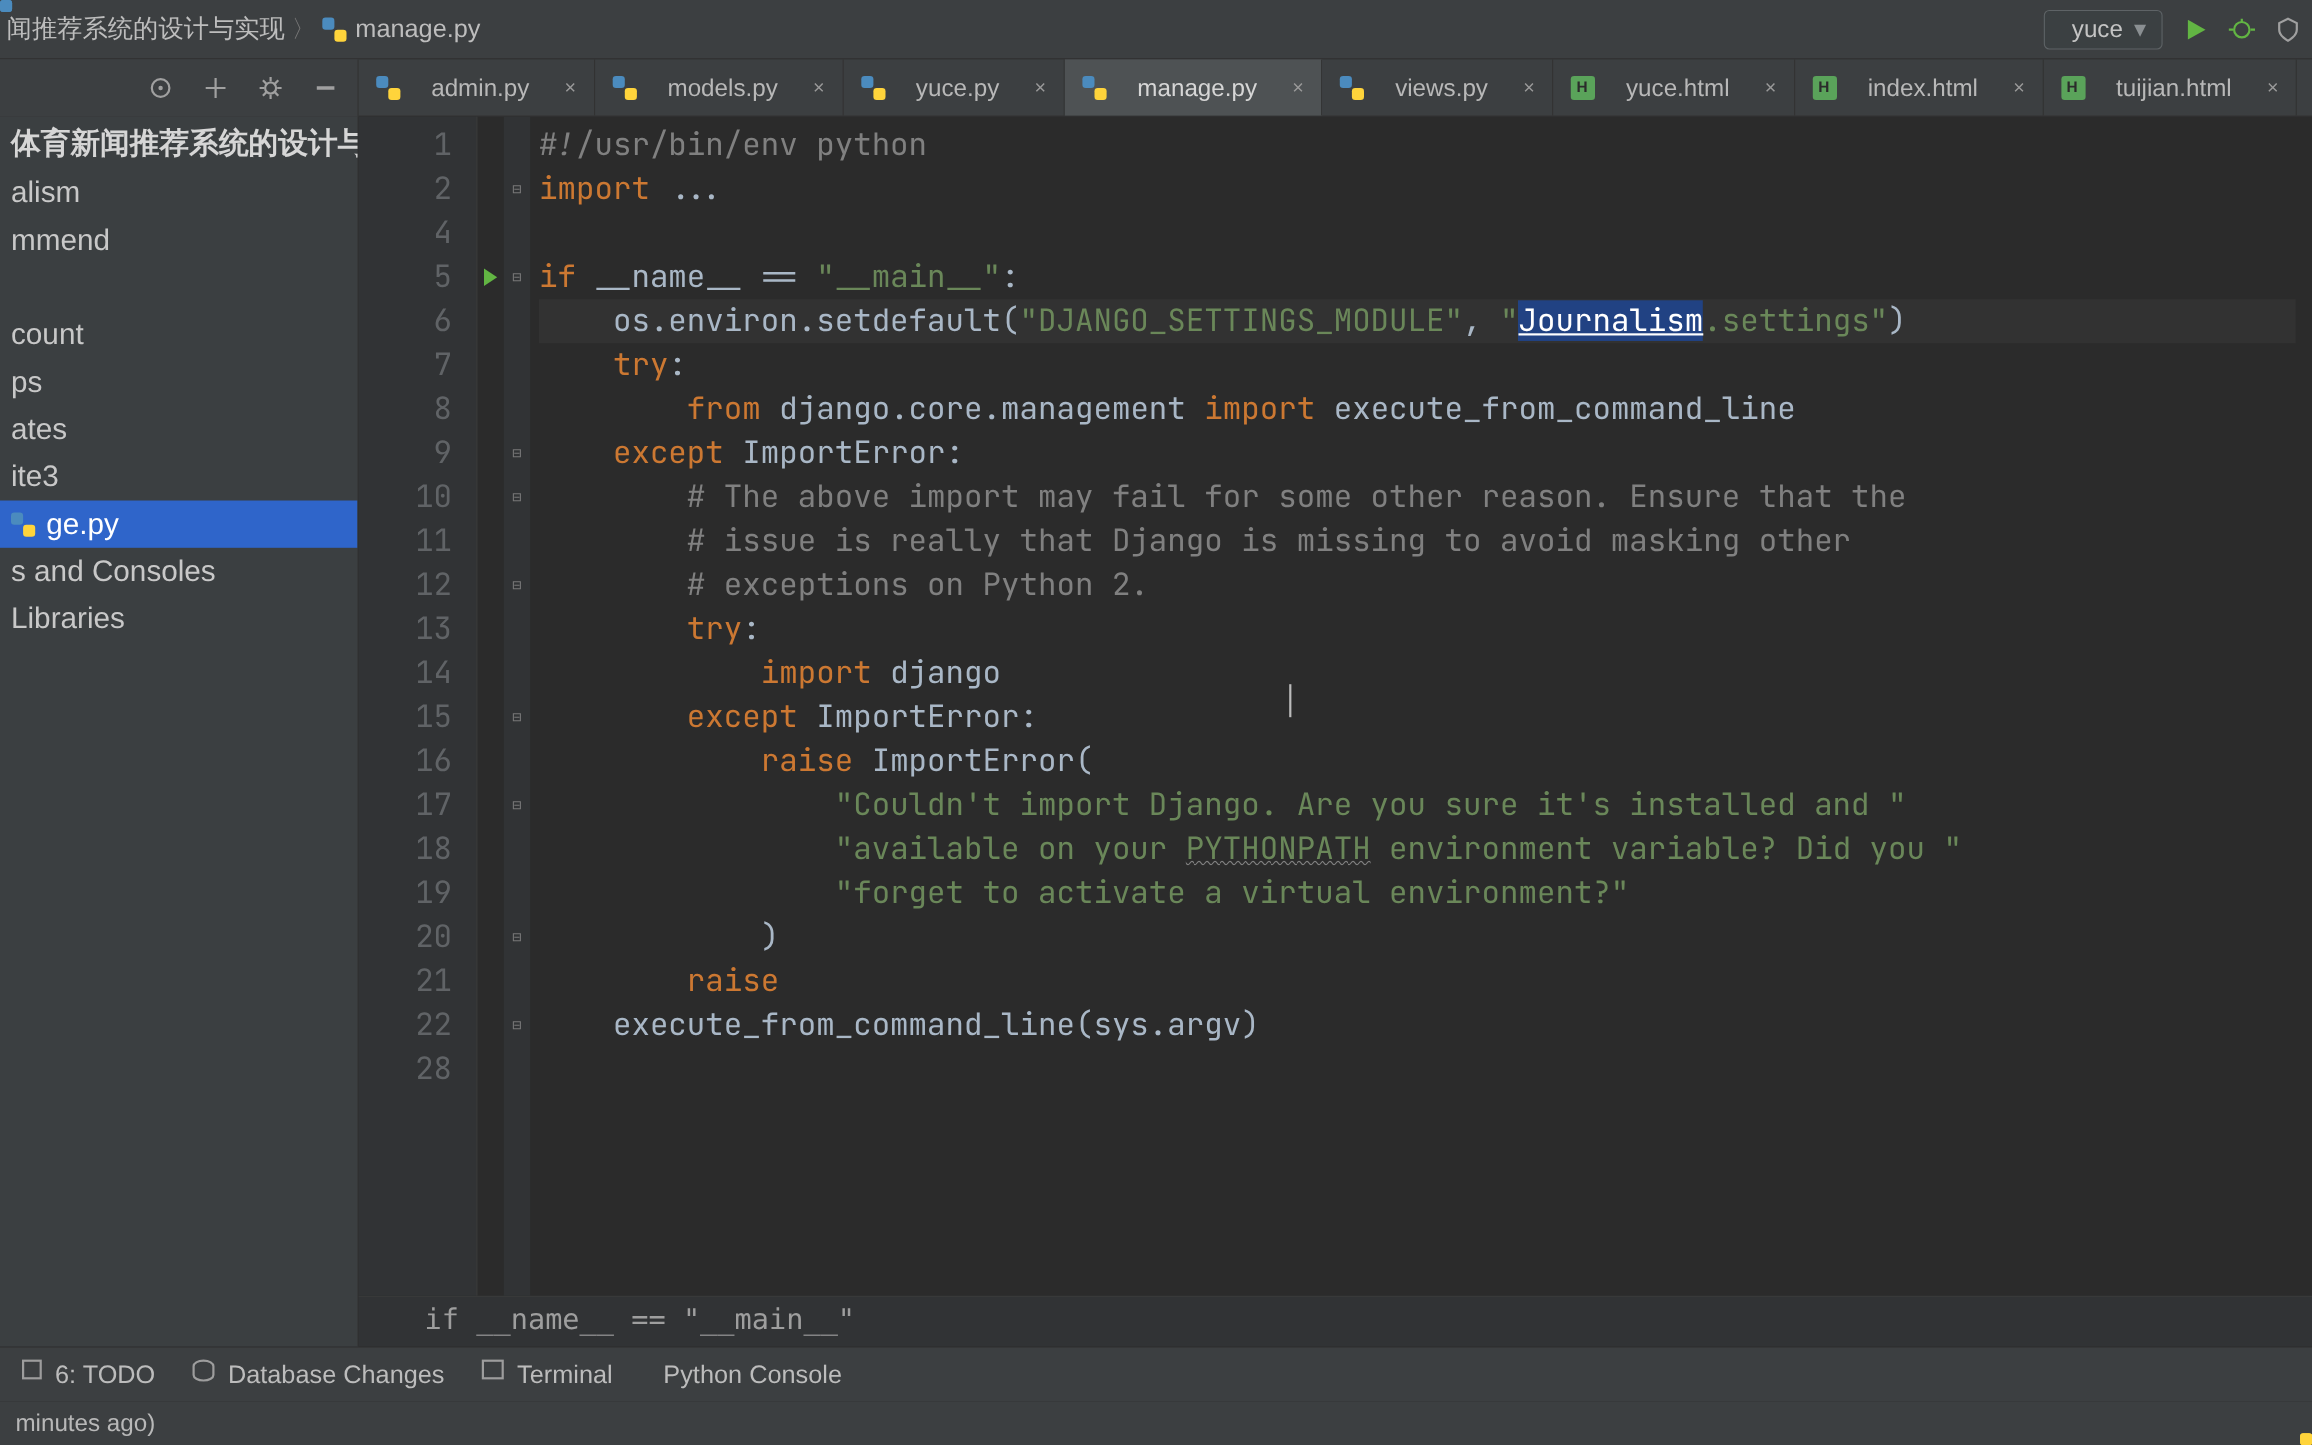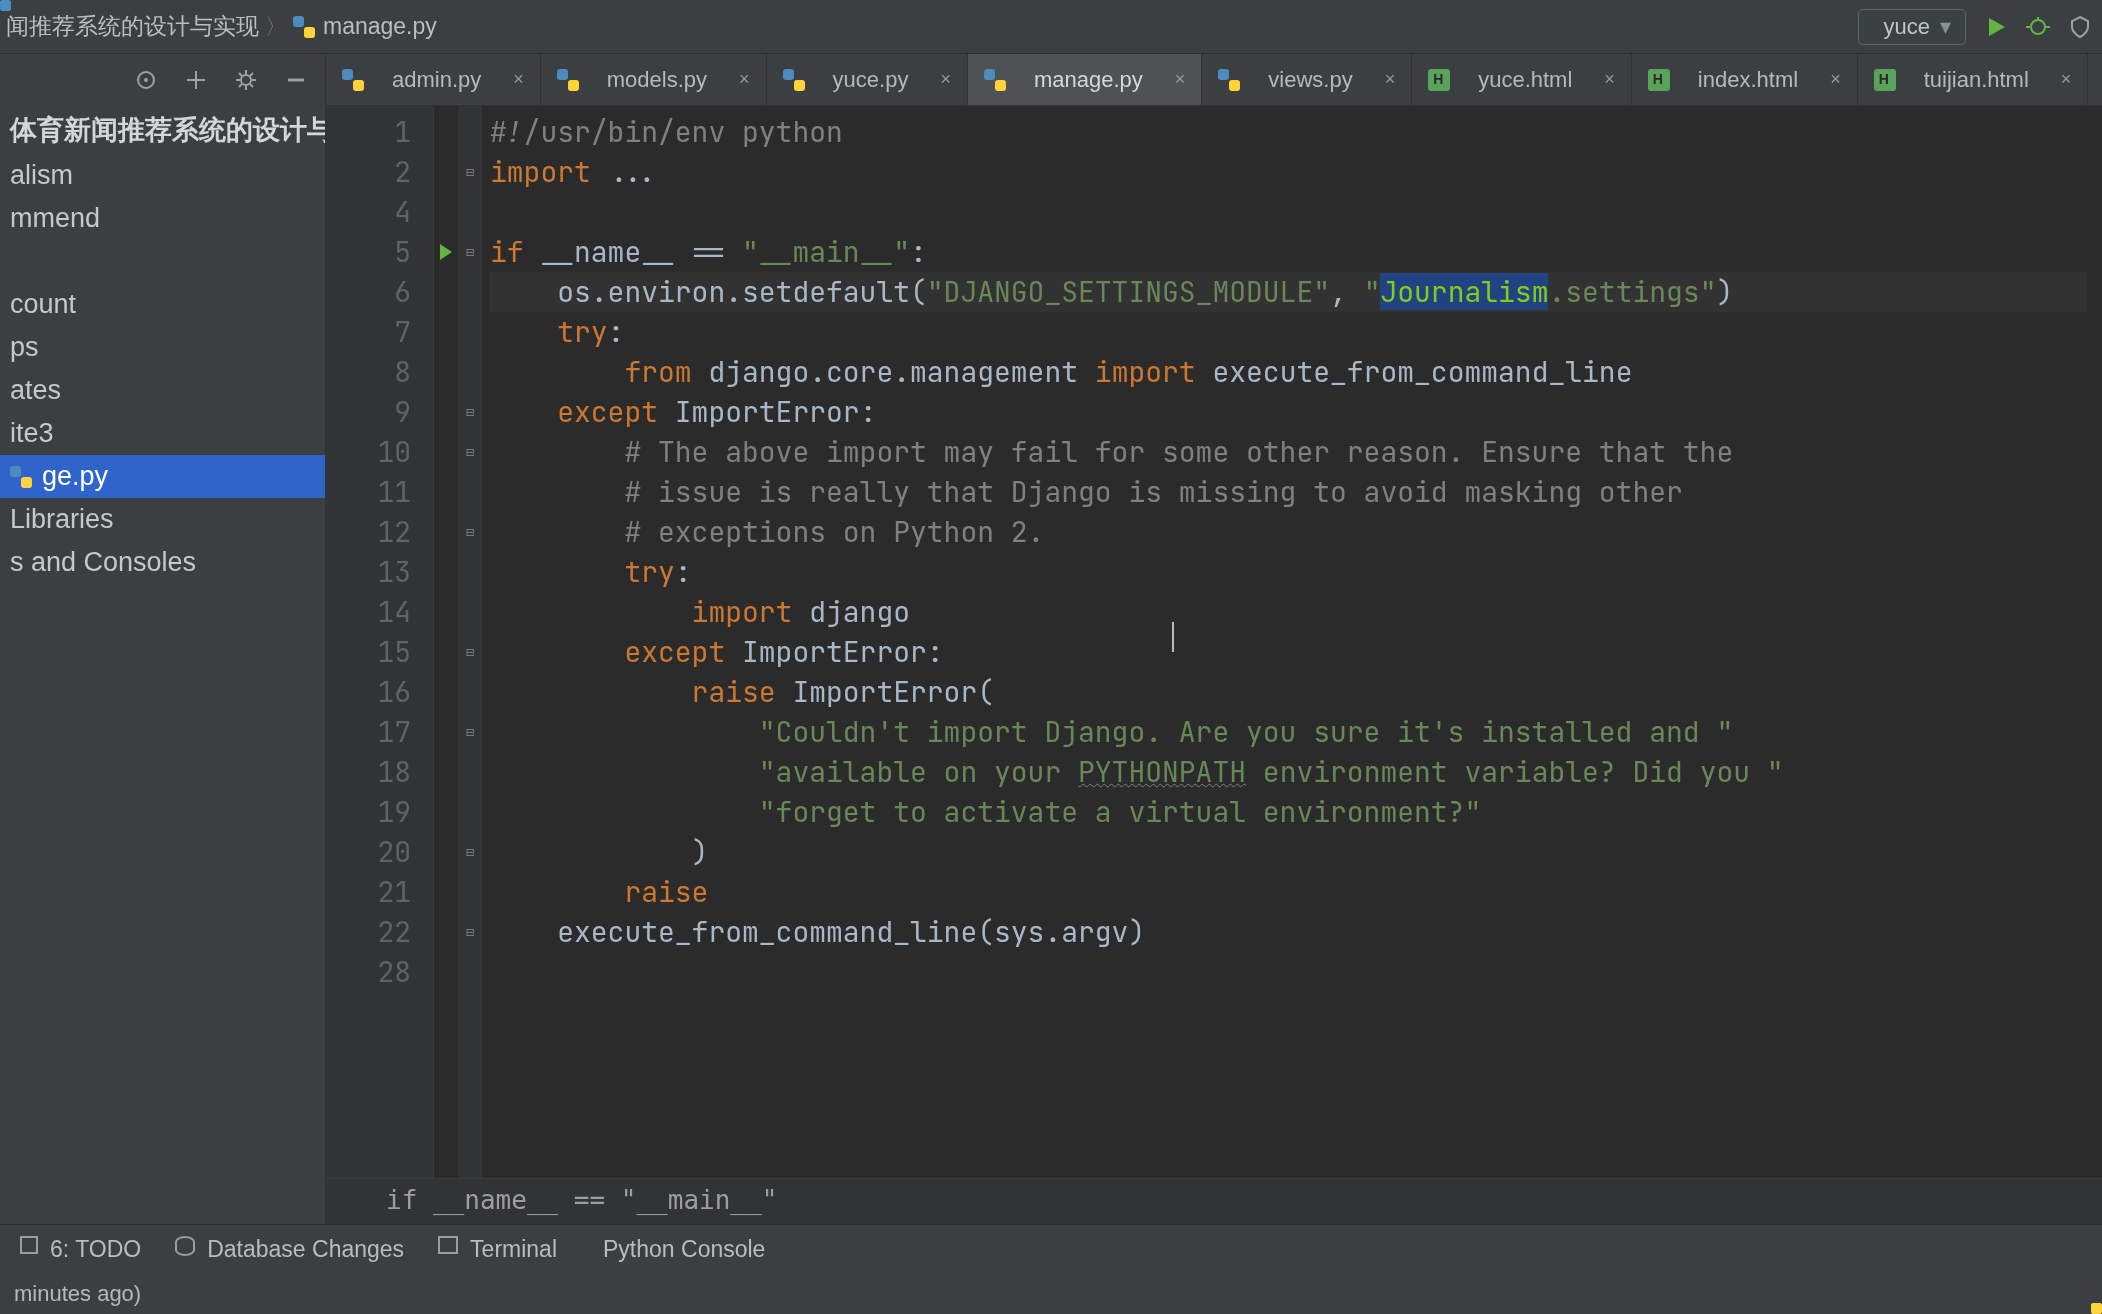--- a/index.html
+++ b/index.html
@@ -84,21 +84,21 @@
   .runcol{width:24px;padding-top:6px;}
   .runcol .r{height:40px;display:flex;align-items:center;justify-content:center;}
   .runcol .r .tri{width:0;height:0;border-left:12px solid #62b543;border-top:8px solid transparent;border-bottom:8px solid transparent;}
   .code{flex:1;padding:6px 15px 0 8px;white-space:pre;}
   .code .line{height:40px;}
   .code .line.hl{background:#323232;}
   .kw{color:#cc7832;}
   .str{color:#6a8759;}
   .cmt{color:#808080;}
   .id{color:#a9b7c6;}
-  .sel{background:#214283;color:#84cc16;}
+  .sel{background:#214283;color:#ffffff;text-decoration:underline;}
   .wavy{text-decoration:underline wavy #808080;text-decoration-thickness:1px;}
   .caret-line{position:absolute;width:2px;height:30px;background:#bbbbbb;}
   .context{
     border-top:1px solid #3a3a3a;background:#313335;color:#9e9e9e;
     padding:6px 0 6px 60px;font-family:"Consolas",monospace;font-size:26px;height:46px;
   }
   
   .toolbar-bottom{
     height:50px;background:#3c3f41;border-top:1px solid #2e2e2e;
     display:flex;align-items:center;gap:34px;padding-left:20px;color:#bcbcbc;font-size:23px;
@@ -244,24 +244,24 @@
         <span>ates</span>
       </div>
       <div class="tree-item">
         <span>ite3</span>
       </div>
       <div class="tree-item selected">
         <span class="py-icon"></span>
         <span>ge.py</span>
       </div>
       <div class="tree-item">
+        <span>s and Consoles</span>
+      </div>
+      <div class="tree-item">
         <span>Libraries</span>
-      </div>
-      <div class="tree-item">
-        <span>s and Consoles</span>
       </div>
     </div>
   <div class="editor">
     <div class="code-area">
       <div class="gutter" id="gutter">
           <div class="ln">1</div>
           <div class="ln">2</div>
           <div class="ln">4</div>
           <div class="ln">5</div>
           <div class="ln">6</div>

